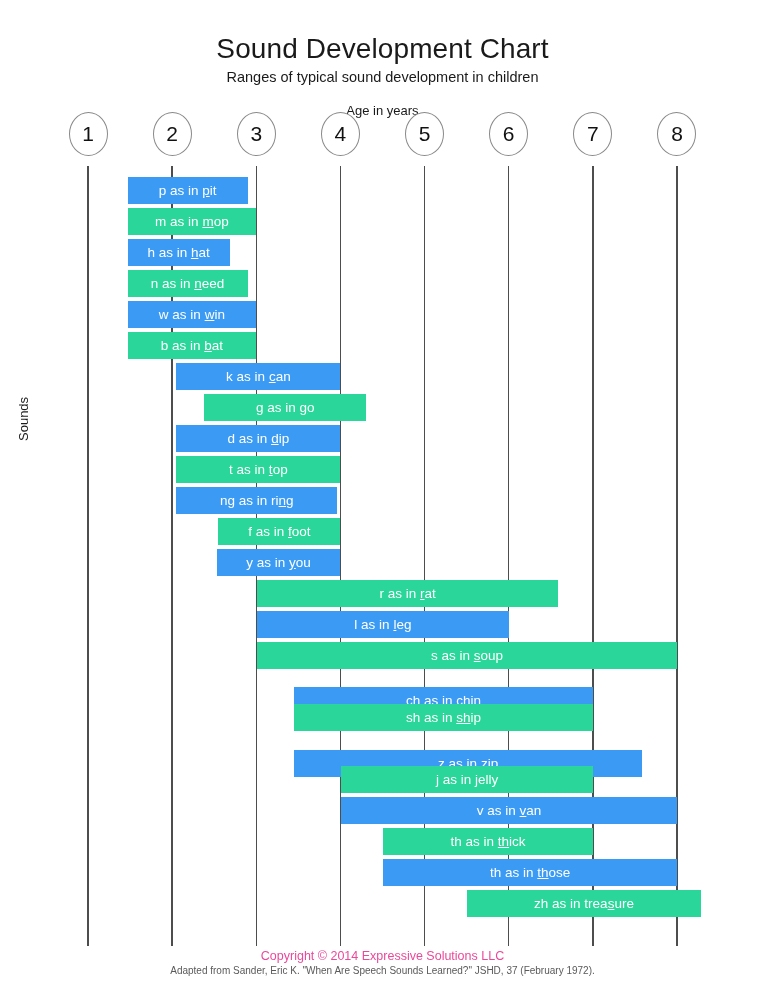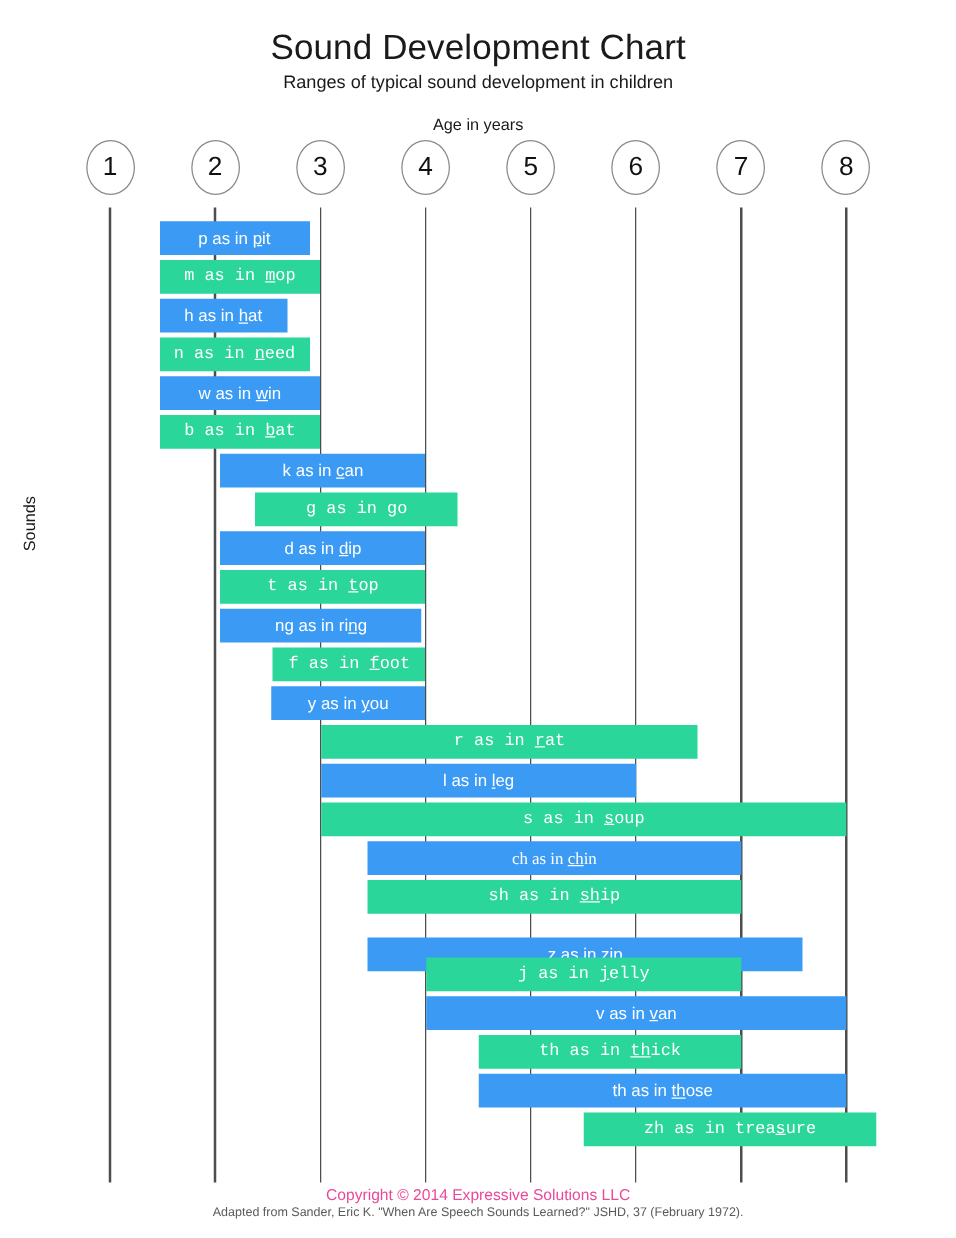--- a/index.html
+++ b/index.html
@@ -16,21 +16,21 @@
     overflow: hidden;
   }
 
   
   #header { position: absolute; left: 0; top: 0; width: 765px; text-align: center; }
   #chart-title {
     font-size: 28px;
     color: #1a1a1a;
     font-weight: normal;
     margin: 0;
-    padding-top: 22px;
+    padding-top: 33px;
     letter-spacing: 0.1px;
   }
   #chart-subtitle {
     font-size: 14.5px;
     color: #1a1a1a;
     margin: 0;
     padding-top: 4px;
   }
   #axis-caption {
     font-size: 13px;
@@ -84,21 +84,21 @@
     position: absolute;
     height: 27px;
     color: #ffffff;
     font-size: 13.5px;
     line-height: 27px;
     text-align: center;
     white-space: nowrap;
     overflow: hidden;
   }
   .bar.blue  { background: #3b9bf4; }
-  .bar.green { background: #2bd69a; font-family: Liberation Mono, monospace; }
+  .bar.green { background: #2bd69a; }
   .bar u { text-decoration: underline; text-underline-offset: 1px; }
 
   
   #footer {
     position: absolute;
     left: 0; top: 949px;
     width: 765px;
     text-align: center;
   }
   #copyright { font-size: 12.5px; color: #ec4899; margin: 0; }
@@ -148,21 +148,21 @@
         <div class="bar blue" style="left: 176.347px; width: 164.073px; top: 363px;"><span>k as in </span><u>c</u><span>an</span></div>
         <div class="bar green" style="left: 176.347px; width: 162px; top: 394px; margin-left: 28px;"><span>g as in </span><u>g</u><span>o</span></div>
         <div class="bar blue" style="left: 176.347px; width: 164.073px; top: 425px;"><span>d as in </span><u>d</u><span>ip</span></div>
         <div class="bar green" style="left: 176.347px; width: 164.073px; top: 456px;"><span>t as in </span><u>t</u><span>op</span></div>
         <div class="bar blue" style="left: 176.347px; width: 161px; top: 487px;"><span>ng as in ri</span><u>ng</u><span></span></div>
         <div class="bar green" style="left: 218.417px; width: 122.003px; top: 518px;"><span>f as in </span><u>f</u><span>oot</span></div>
         <div class="bar blue" style="left: 216.734px; width: 123.686px; top: 549px;"><span>y as in </span><u>y</u><span>ou</span></div>
         <div class="bar green" style="left: 257.121px; width: 301px; top: 580px;"><span>r as in </span><u>r</u><span>at</span></div>
         <div class="bar blue" style="left: 257.121px; width: 251.579px; top: 611px;"><span>l as in </span><u>l</u><span>eg</span></div>
         <div class="bar green" style="left: 257.121px; width: 419.859px; top: 642px;"><span>s as in </span><u>s</u><span>oup</span></div>
-        <div class="bar blue" style="left: 294.143px; width: 298.697px; top: 673px; font-family: Liberation Serif, serif;"><span>ch as in </span><u>ch</u><span>in</span></div>
+        <div class="bar blue" style="left: 294.143px; width: 298.697px; top: 687px;"><span>ch as in </span><u>ch</u><span>in</span></div>
         <div class="bar green" style="left: 294.143px; width: 298.697px; top: 704px;"><span>sh as in </span><u>sh</u><span>ip</span></div>
         <div class="bar blue" style="left: 294.143px; width: 348px; top: 735px; margin-top: 15px;"><span>z as in </span><u>z</u><span>ip</span></div>
         <div class="bar green" style="left: 341.261px; width: 251.579px; top: 766px;"><span>j as in </span><u>j</u><span>elly</span></div>
         <div class="bar blue" style="left: 341.261px; width: 335.719px; top: 797px;"><span>v as in </span><u>v</u><span>an</span></div>
         <div class="bar green" style="left: 383.331px; width: 209.509px; top: 828px;"><span>th as in </span><u>th</u><span>ick</span></div>
         <div class="bar blue" style="left: 383.331px; width: 293.649px; top: 859px;"><span>th as in </span><u>th</u><span>ose</span></div>
         <div class="bar green" style="left: 467.471px; width: 233.068px; top: 890px;"><span>zh as in trea</span><u>s</u><span>ure</span></div>
       </div>
   </div>
 

